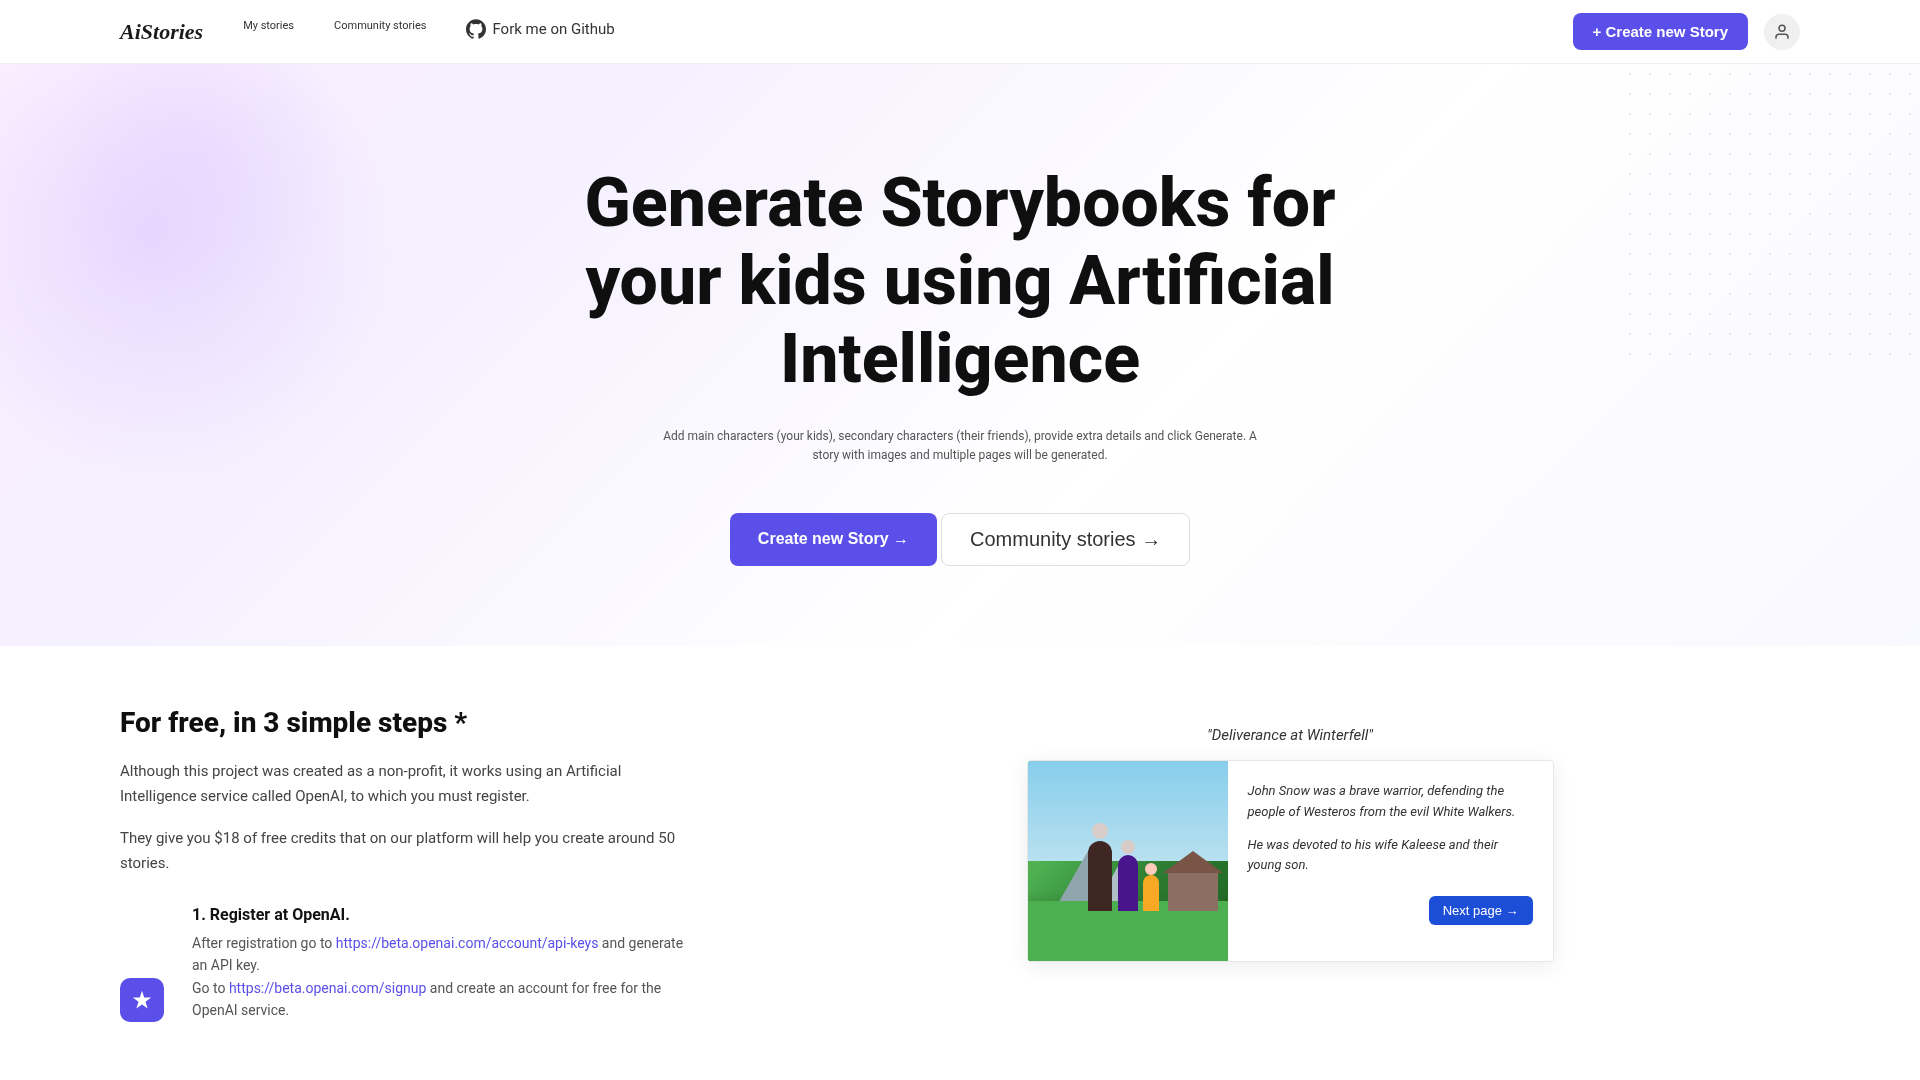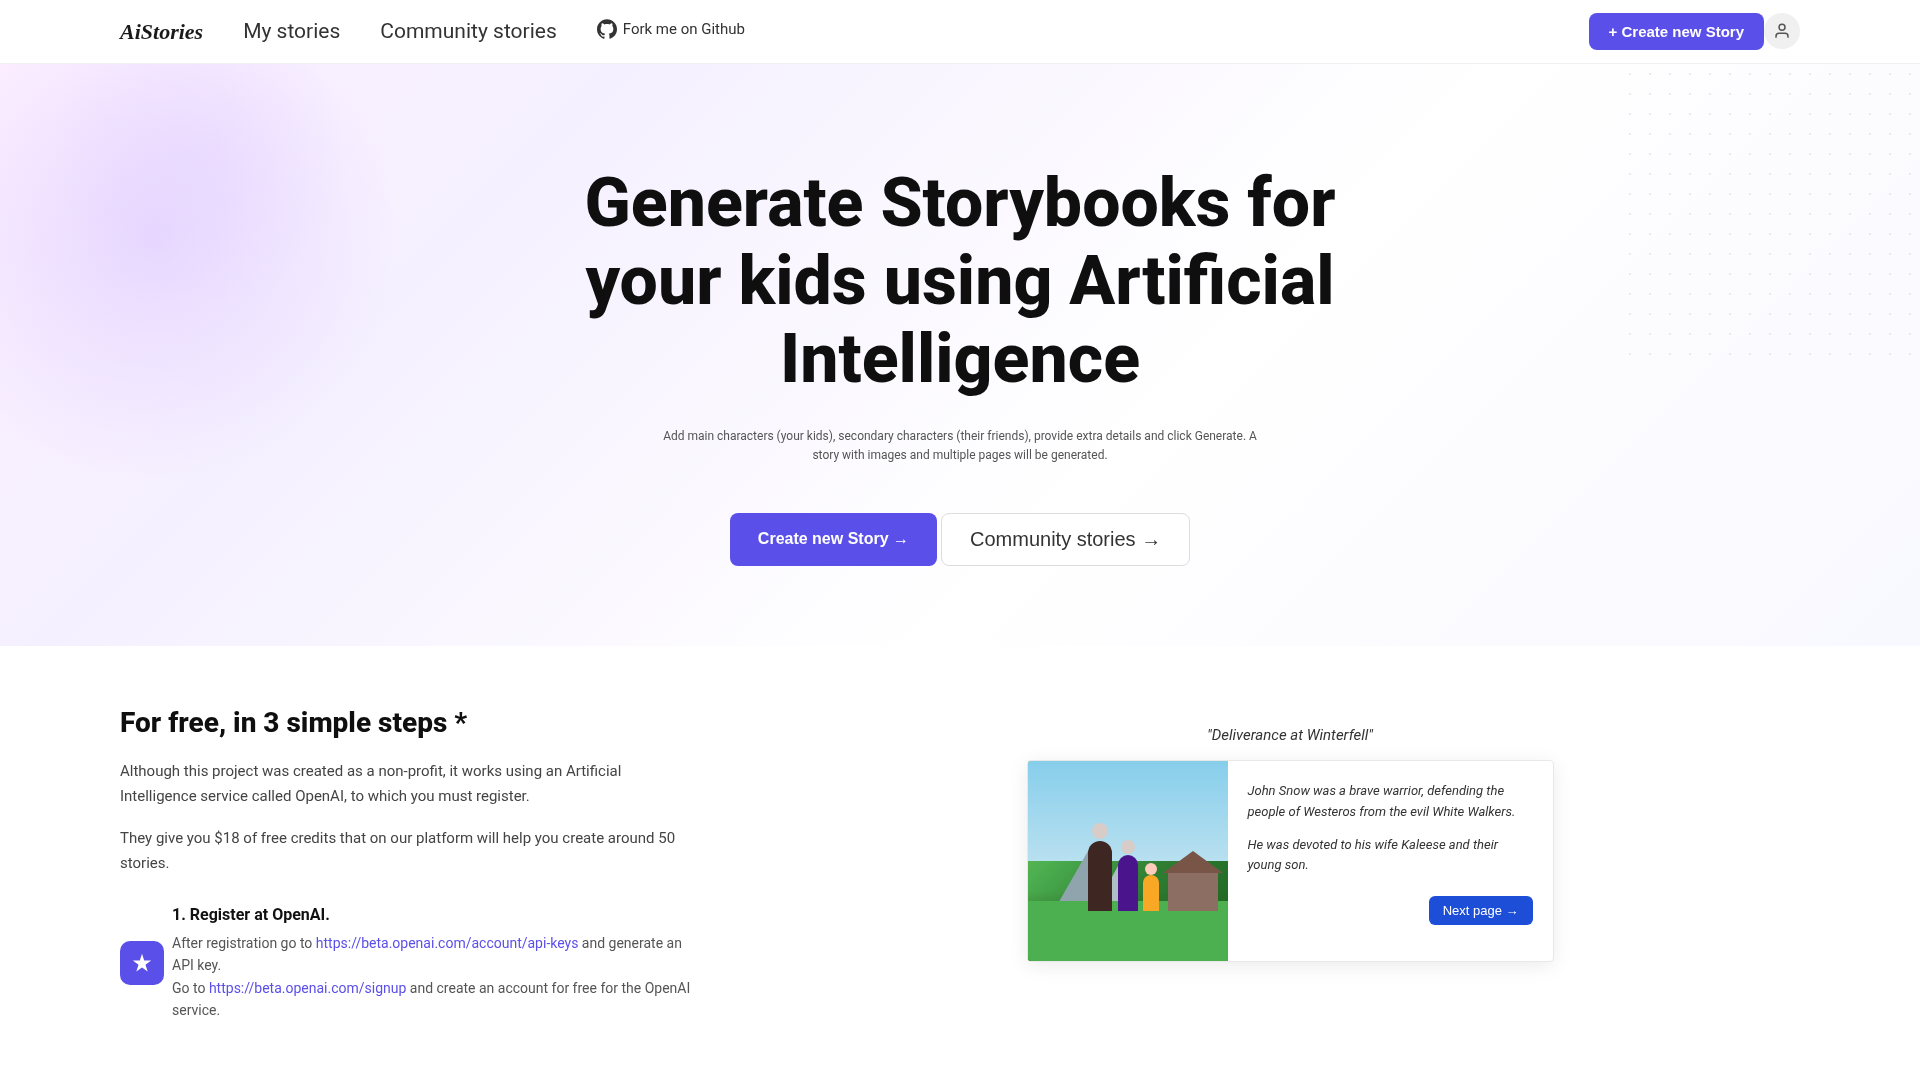--- a/index.html
+++ b/index.html
@@ -31,41 +31,41 @@
     }
     .logo {
       font-size: 22px;
       font-weight: 700;
       font-family: Georgia, serif;
       color: #1a1a1a;
       text-decoration: none;
       font-style: italic;
     }
     .nav-link {
-      font-size: 21px;
+      font-size: 11px;
       color: #333;
       text-decoration: none;
       cursor: pointer;
     }
     .github-link {
       display: flex;
       align-items: center;
       gap: 6px;
       font-size: 15px;
       color: #333;
       text-decoration: none;
     }
     .github-icon {
       width: 20px;
       height: 20px;
     }
     .header-right {
       display: flex;
-      align-items: flex-start;
-      gap: 0;
+      align-items: flex-end;
+      gap: 16px;
     }
     .create-btn {
       display: flex;
       align-items: center;
       gap: 8px;
       background: #5b4fe9;
       color: #fff;
       border: none;
       border-radius: 8px;
       padding: 10px 20px;
@@ -187,22 +187,22 @@
       margin-bottom: 20px;
     }
     .steps-desc {
       font-size: 15px;
       color: #444;
       line-height: 1.7;
       margin-bottom: 16px;
     }
     .step-item {
       display: flex;
-      align-items: center;
-      gap: 8px;
+      align-items: flex-end;
+      gap: 28px;
       margin-top: 28px;
     }
     .step-icon {
       width: 44px;
       height: 44px;
       background: #5b4fe9;
       border-radius: 10px;
       display: flex;
       align-items: center;
       justify-content: center;

